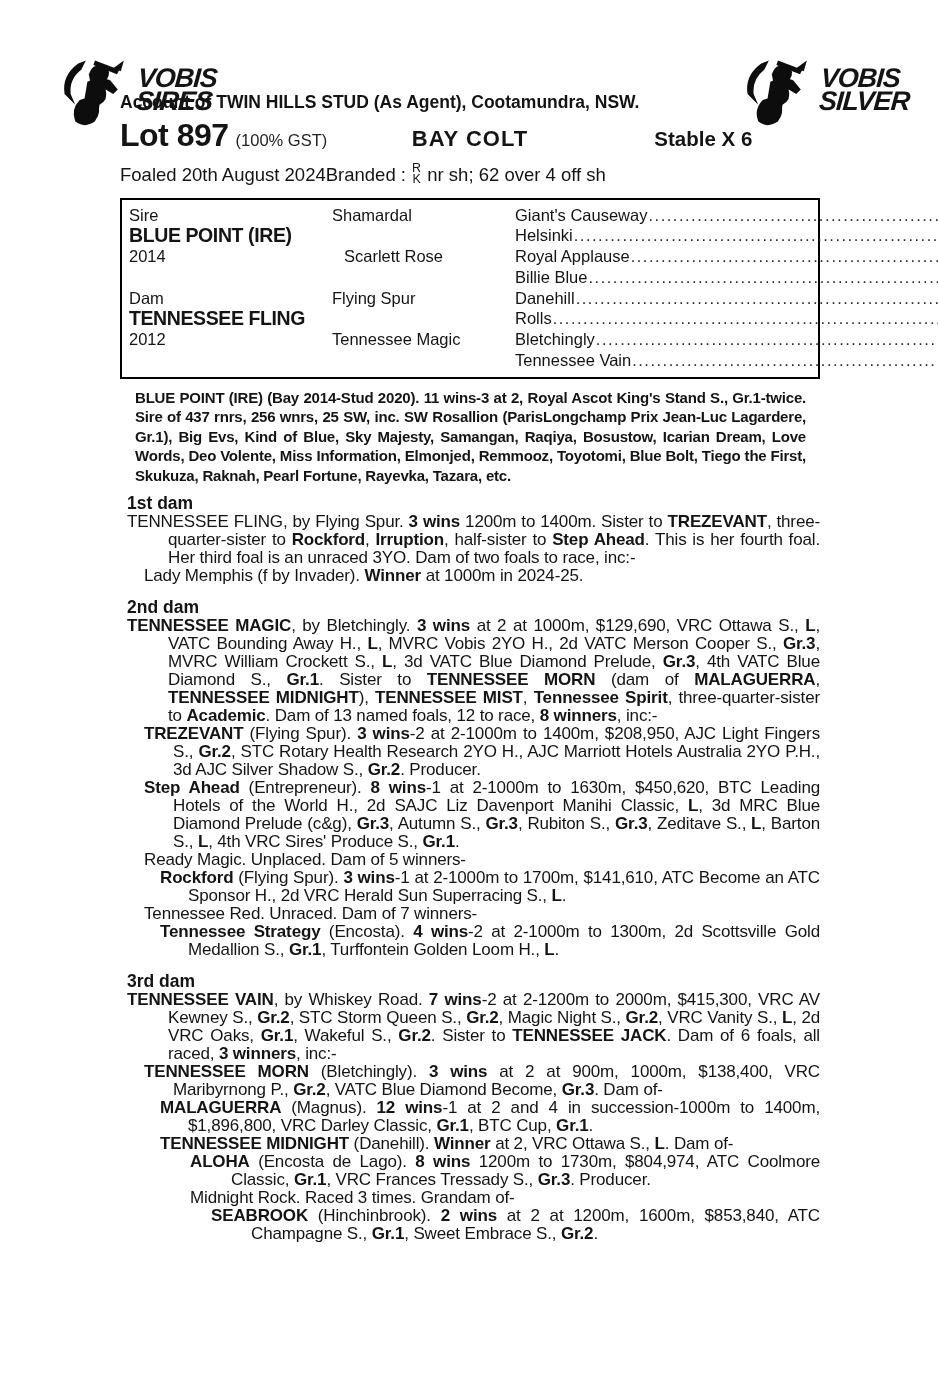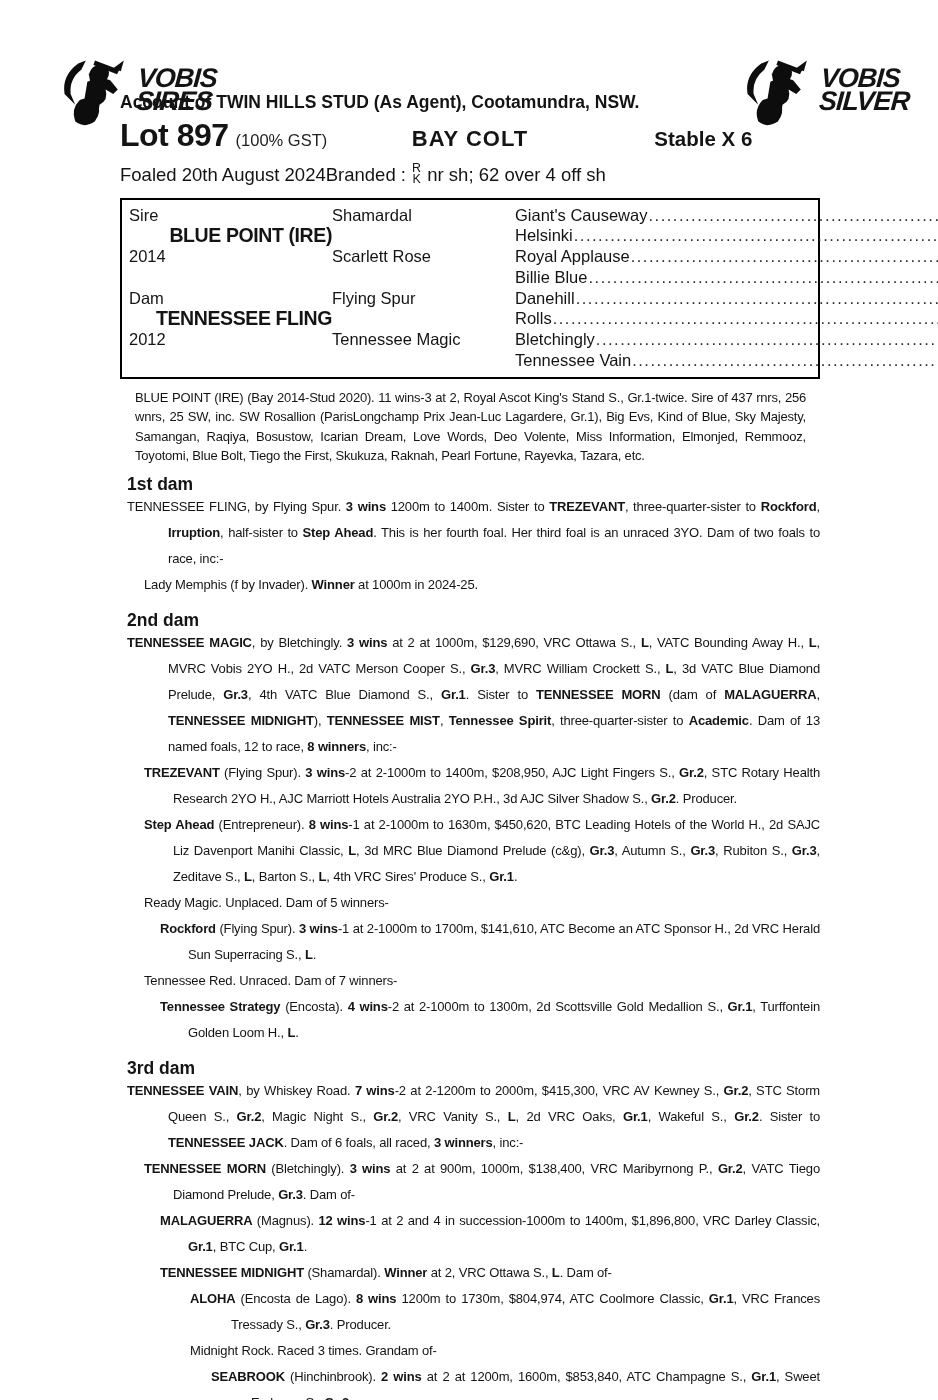--- a/index.html
+++ b/index.html
@@ -31,37 +31,37 @@
   .big-title { text-align:center; font-weight:bold; font-size:22px; letter-spacing:1px; white-space:nowrap; }
   .stable { text-align:center; font-weight:bold; font-size:20.5px; }
   .foaled-row { display:flex; align-items:baseline; margin-top:9px; font-size:18.5px; }
   .brand-stack { display:inline-block; text-align:center; font-size:12.5px; line-height:10.5px; vertical-align:-2px; margin:0 1px; }
   .brand-stack span { display:block; }
 
   
   .ped-table { margin-top:12px; border:2px solid #000; padding:5px 8px 6px 7px; font-size:16.5px; }
   .ped-group { display:grid; grid-template-columns:203px 183px 1fr; grid-auto-rows:20.8px; }
   .ped-group > div { line-height:20.8px; white-space:nowrap; }
-  .ped-name { font-weight:bold; font-size:19.5px; letter-spacing:-0.4px;text-align:right; }
+  .ped-name { font-weight:bold; font-size:19.5px; letter-spacing:-0.4px; }
   .ped-leaf { display:flex; align-items:baseline; }
   .ped-leaf .dots { flex:1 1 auto; overflow:hidden; white-space:nowrap; margin:0 1px; letter-spacing:1.5px; color:#2a2a2a; }
   .ped-leaf .dots::after { content:"........................................................................................"; }
 
   
   .summary {
-    margin:9px 14px 0 15px; font-weight:normal; font-size:13px; line-height:19.5px;
+    margin:9px 14px 0 15px; font-weight:bold; font-size:15px; line-height:19.5px;
     text-align:justify; letter-spacing:-0.2px;
   }
 
   
   .sections { margin-top:2px; }
   .section { margin-top:12px; }
   .sections .section:first-child { margin-top:8px; }
   .sec-head { font-weight:bold; font-size:17.5px; line-height:20px; margin-left:7px; }
-  .section p { margin:0 0 0 7px; font-size:13px; line-height:26px; text-align:justify; letter-spacing:-0.15px; }
+  .section p { margin:0 0 0 7px; font-size:17px; line-height:18px; text-align:justify; letter-spacing:-0.15px; }
   .section p b { font-weight:bold; }
   .lvl0 { padding-left:41px;  text-indent:-41px; }
   .lvl1 { padding-left:46px;  text-indent:-29px; }
   .lvl2 { padding-left:61px;  text-indent:-28px; }
   .lvl3 { padding-left:104px; text-indent:-41px; }
   .lvl4 { padding-left:124px; text-indent:-40px; }
 </style>
 </head>
 <body>
 
@@ -116,21 +116,21 @@
       <span>Foaled 20th August 2024</span>
       <span><span>Branded : </span><span class="brand-stack"><span>R</span><span>K</span></span><span> nr sh; 62 over 4 off sh</span></span>
     </div>
 
     <div class="ped-table" id="ped-table">
         <div class="ped-group">
           <div style="grid-area: 1 / 1;">Sire</div>
           <div class="ped-name" style="grid-area: 2 / 1;">BLUE POINT (IRE)</div>
           <div style="grid-area: 3 / 1;">2014</div>
           <div style="grid-area: 1 / 2;">Shamardal</div>
-          <div style="grid-area: 3 / 2;">Scarlett Rose</div>
+          <div style="grid-area: 3 / 2; margin-left: 12px;">Scarlett Rose</div>
           <div class="ped-leaf" style="grid-area: 1 / 3;">
             <span class="left">Giant's Causeway</span>
             <span class="dots"></span>
           </div>
           <div class="ped-leaf" style="grid-area: 2 / 3;">
             <span class="left">Helsinki</span>
             <span class="dots"></span>
           </div>
           <div class="ped-leaf" style="grid-area: 3 / 3;">
             <span class="left">Royal Applause</span>
@@ -180,22 +180,22 @@
           <p class="lvl1"><b>TREZEVANT</b><span> (Flying Spur). </span><b>3 wins</b><span>-2 at 2-1000m to 1400m, $208,950, AJC Light Fingers S., </span><b>Gr.2</b><span>, STC Rotary Health Research 2YO H., AJC Marriott Hotels Australia 2YO P.H., 3d AJC Silver Shadow S., </span><b>Gr.2</b><span>. Producer.</span></p>
           <p class="lvl1"><b>Step Ahead</b><span> (Entrepreneur). </span><b>8 wins</b><span>-1 at 2-1000m to 1630m, $450,620, BTC Leading Hotels of the World H., 2d SAJC Liz Davenport Manihi Classic, </span><b>L</b><span>, 3d MRC Blue Diamond Prelude (c&amp;g), </span><b>Gr.3</b><span>, Autumn S., </span><b>Gr.3</b><span>, Rubiton S., </span><b>Gr.3</b><span>, Zeditave S., </span><b>L</b><span>, Barton S., </span><b>L</b><span>, 4th VRC Sires' Produce S., </span><b>Gr.1</b><span>.</span></p>
           <p class="lvl1"><span>Ready Magic. Unplaced. Dam of 5 winners-</span></p>
           <p class="lvl2"><b>Rockford</b><span> (Flying Spur). </span><b>3 wins</b><span>-1 at 2-1000m to 1700m, $141,610, ATC Become an ATC Sponsor H., 2d VRC Herald Sun Superracing S., </span><b>L</b><span>.</span></p>
           <p class="lvl1"><span>Tennessee Red. Unraced. Dam of 7 winners-</span></p>
           <p class="lvl2"><b>Tennessee Strategy</b><span> (Encosta). </span><b>4 wins</b><span>-2 at 2-1000m to 1300m, 2d Scottsville Gold Medallion S., </span><b>Gr.1</b><span>, Turffontein Golden Loom H., </span><b>L</b><span>.</span></p>
         </div>
         <div class="section">
           <div class="sec-head">3rd dam</div>
           <p class="lvl0"><b>TENNESSEE VAIN</b><span>, by Whiskey Road. </span><b>7 wins</b><span>-2 at 2-1200m to 2000m, $415,300, VRC AV Kewney S., </span><b>Gr.2</b><span>, STC Storm Queen S., </span><b>Gr.2</b><span>, Magic Night S., </span><b>Gr.2</b><span>, VRC Vanity S., </span><b>L</b><span>, 2d VRC Oaks, </span><b>Gr.1</b><span>, Wakeful S., </span><b>Gr.2</b><span>. Sister to </span><b>TENNESSEE JACK</b><span>. Dam of 6 foals, all raced, </span><b>3 winners</b><span>, inc:-</span></p>
-          <p class="lvl1"><b>TENNESSEE MORN</b><span> (Bletchingly). </span><b>3 wins</b><span> at 2 at 900m, 1000m, $138,400, VRC Maribyrnong P., </span><b>Gr.2</b><span>, VATC Tiego Diamond Prelude, </span><b>Gr.3</b><span>. Dam of-</span></p>
+          <p class="lvl1"><b>TENNESSEE MORN</b><span> (Bletchingly). </span><b>3 wins</b><span> at 2 at 900m, 1000m, $138,400, VRC Maribyrnong P., </span><b>Gr.2</b><span>, VATC Blue Diamond Become, </span><b>Gr.3</b><span>. Dam of-</span></p>
           <p class="lvl2"><b>MALAGUERRA</b><span> (Magnus). </span><b>12 wins</b><span>-1 at 2 and 4 in succession-1000m to 1400m, $1,896,800, VRC Darley Classic, </span><b>Gr.1</b><span>, BTC Cup, </span><b>Gr.1</b><span>.</span></p>
-          <p class="lvl2"><b>TENNESSEE MIDNIGHT</b><span> (Shamardal). </span><b>Winner</b><span> at 2, VRC Ottawa S., </span><b>L</b><span>. Dam of-</span></p>
+          <p class="lvl2"><b>TENNESSEE MIDNIGHT</b><span> (Danehill). </span><b>Winner</b><span> at 2, VRC Ottawa S., </span><b>L</b><span>. Dam of-</span></p>
           <p class="lvl3"><b>ALOHA</b><span> (Encosta de Lago). </span><b>8 wins</b><span> 1200m to 1730m, $804,974, ATC Coolmore Classic, </span><b>Gr.1</b><span>, VRC Frances Tressady S., </span><b>Gr.3</b><span>. Producer.</span></p>
           <p class="lvl3"><span>Midnight Rock. Raced 3 times. Grandam of-</span></p>
           <p class="lvl4"><b>SEABROOK</b><span> (Hinchinbrook). </span><b>2 wins</b><span> at 2 at 1200m, 1600m, $853,840, ATC Champagne S., </span><b>Gr.1</b><span>, Sweet Embrace S., </span><b>Gr.2</b><span>.</span></p>
         </div>
       </div>
   </div>
 </div>
 
 </body></html>

